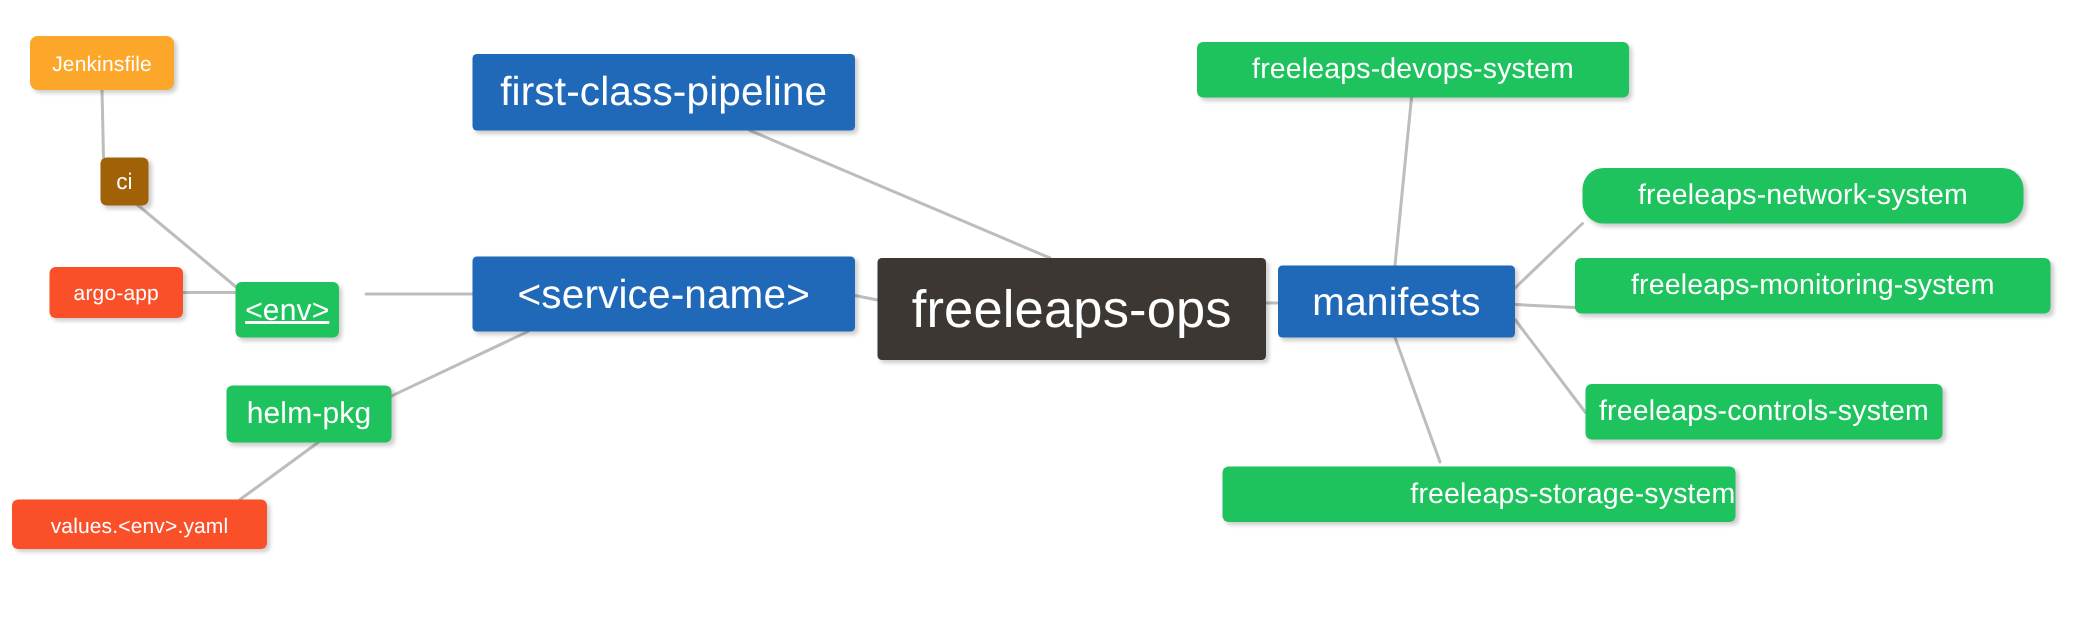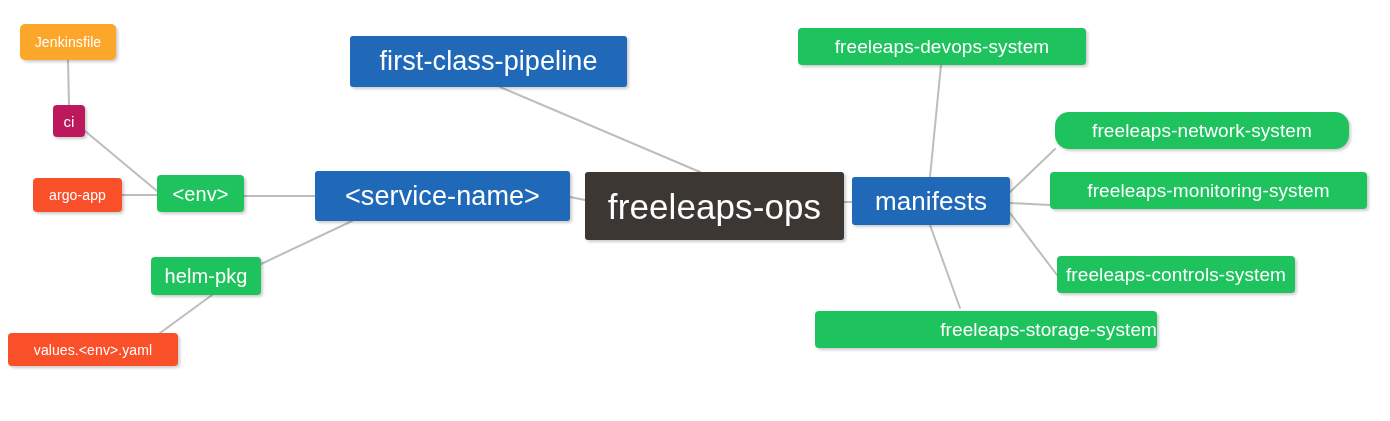--- a/index.html
+++ b/index.html
@@ -66,23 +66,24 @@
     background: #fca62a;
     border-radius: 5px;
     font-size: 14px;
   }
   .n-red {
     background: #f9502a;
     border-radius: 4px;
     font-size: 14px;
   }
   .n-red-sm {
-    background: #be185d;
+    background: #a16207;
     border-radius: 4px;
     font-size: 15px;
+    margin-left: 14px;
   }
 </style>
 </head>
 <body>
 
 <div id="mindmap">
   <svg id="edge-layer" viewBox="0 0 1390 421">
       <line x1="68" y1="60" x2="69" y2="105" stroke="#bdbdbd" stroke-width="2" stroke-linecap="round"></line>
       <line x1="85" y1="131" x2="157" y2="191" stroke="#bdbdbd" stroke-width="2" stroke-linecap="round"></line>
       <line x1="122" y1="195" x2="157" y2="195" stroke="#bdbdbd" stroke-width="2" stroke-linecap="round"></line>
@@ -101,30 +102,30 @@
   <div id="node-layer">
       <div class="node n-orange" style="left: 20px; top: 24px; width: 96px; height: 36px;">
         <span>Jenkinsfile</span>
       </div>
       <div class="node n-red-sm" style="left: 53px; top: 105px; width: 32px; height: 32px;">
         <span>ci</span>
       </div>
       <div class="node n-red" style="left: 33px; top: 178px; width: 89px; height: 34px;">
         <span>argo-app</span>
       </div>
-      <div class="node n-green-sm" style="left: 157px; top: 175px; width: 87px; height: 37px;">
+      <div class="node n-green-sm" style="left: 157px; top: 188px; width: 69px; height: 37px; text-decoration: underline;">
         <span>&lt;env&gt;</span>
       </div>
       <div class="node n-green-sm" style="left: 151px; top: 257px; width: 110px; height: 38px;">
         <span>helm-pkg</span>
       </div>
       <div class="node n-red" style="left: 8px; top: 333px; width: 170px; height: 33px; text-align: center;">
         <span>values.&lt;env&gt;.yaml</span>
       </div>
-      <div class="node n-blue-lg" style="left: 315px; top: 36px; width: 277px; height: 51px; margin-left: 35px;">
+      <div class="node n-blue-lg" style="left: 315px; top: 36px; width: 255px; height: 51px;">
         <span>first-class-pipeline</span>
       </div>
       <div class="node n-blue-lg" style="left: 315px; top: 171px; width: 255px; height: 50px;">
         <span>&lt;service-name&gt;</span>
       </div>
       <div class="node n-root" style="left: 585px; top: 172px; width: 259px; height: 68px;">
         <span>freeleaps-ops</span>
       </div>
       <div class="node n-blue" style="left: 852px; top: 177px; width: 158px; height: 48px;">
         <span>manifests</span>

